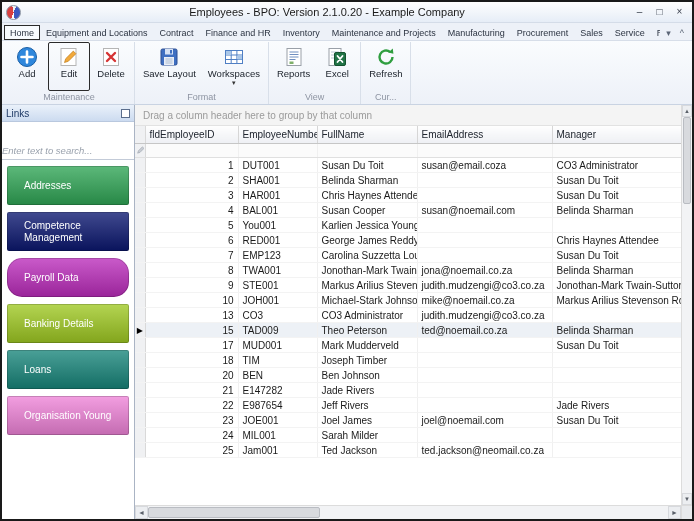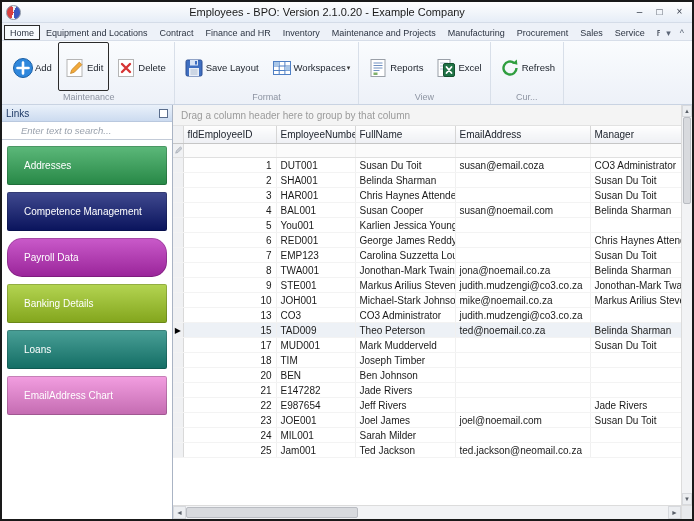--- a/index.html
+++ b/index.html
@@ -14,34 +14,34 @@
   
   .tabrow{flex:0 0 17px;display:flex;align-items:flex-end;background:#edf1f8;border-bottom:1px solid #d7dee9;padding:0 2px;}
   .tabs{display:flex;flex:1;align-items:flex-end;height:100%;overflow:hidden;}
   .tab{padding:2px 5px 1px;font-size:9px;color:#2c3442;white-space:nowrap;border:1px solid transparent;}
   .tab.active{background:#f8fbfe;border:1px solid #2b2b2b;}
   .tabrow-right{display:flex;gap:9px;align-items:center;font-size:9px;color:#5b6576;padding:0 6px 2px;}
   
   .ribbon{flex:0 0 62px;display:flex;background:linear-gradient(#fafcfe,#edf1f8);border-bottom:1px solid #c9d3e2;padding:1px 2px 0;}
   .rgroup{display:flex;flex-direction:column;border-right:1px solid #d8dfe9;padding:0 2px;}
   .rbtns{display:flex;flex:1;align-items:stretch;}
-  .rbtn{display:flex;flex-direction:row;align-items:center;justify-content:flex-start;gap:1px;padding:3px 5px 1px;min-width:30px;border:1px solid transparent;border-radius:2px;}
+  .rbtn{display:flex;flex-direction:column;align-items:center;justify-content:flex-start;gap:1px;padding:3px 5px 1px;min-width:30px;border:1px solid transparent;border-radius:2px;}
   .rbtn.selected{border-color:#2b2b2b;}
   .ricon{width:22px;height:22px;display:block;flex:0 0 22px;}
   .ricon svg{width:22px;height:22px;display:block;}
   .rlbl{font-size:9.5px;color:#20262f;text-align:center;line-height:10px;max-width:56px;}
   .rdrop{font-size:7px;color:#333;line-height:6px;}
   .rglabel{flex:0 0 13px;text-align:center;font-size:9px;color:#8d94a2;line-height:13px;white-space:nowrap;}
   
   .main{flex:1;display:flex;min-height:0;background:#fff;}
   
   .sidebar{flex:0 0 110px;display:flex;flex-direction:column;background:#fff;border-right:1px solid #aab4c4;box-sizing:border-box;}
   .side-head{flex:0 0 16px;background:linear-gradient(#eaf1fa,#ccdbf0);border-bottom:1px solid #b9c8de;display:flex;align-items:center;justify-content:space-between;padding:0 4px;font-size:10px;color:#1f3a66;}
   .pin{width:7px;height:7px;border:1px solid #5a6d8c;background:#fff;flex:0 0 auto;}
-  .search{flex:0 0 17px;border:0;border-bottom:1px solid #c3cbd8;font-size:9.5px;color:#333;padding:0 19px;font-family:inherit;outline:none;}
+  .search{flex:0 0 17px;border:0;border-bottom:1px solid #c3cbd8;font-size:9.5px;color:#333;padding:0 0;font-family:inherit;outline:none;margin-top:20px;}
   .search::placeholder{color:#9aa2ad;font-style:italic;}
   .side-items{flex:1;padding:6px 5px;display:flex;flex-direction:column;gap:7px;overflow:hidden;}
   .navbtn{flex:0 0 39px;border-radius:2px;color:#fff;font-size:10px;line-height:12px;display:flex;align-items:center;padding:0 17px;box-shadow:inset 0 0 0 1px rgba(0,0,0,.18);cursor:default;}
   
   .gridwrap{flex:1;display:flex;flex-direction:column;min-width:0;background:#fff;}
   .grouphint{flex:0 0 21px;background:#f4f4f4;color:#9b9b9b;font-size:10px;padding:5px 8px 0;border-bottom:1px solid #e2e2e2;box-sizing:border-box;}
   .gridbody{flex:1;overflow:hidden;background:#fff;}
   table.grid{border-collapse:collapse;table-layout:fixed;width:569px;}
   table.grid th{height:17px;background:linear-gradient(#fefefe,#eef0f4);border-right:1px solid #d6d6d6;border-bottom:1px solid #c6c6c6;font-weight:normal;font-size:10px;color:#20262f;text-align:left;padding:0 4px;overflow:hidden;white-space:nowrap;}
   table.grid td{height:14px;font-size:10px;color:#1a1a1a;padding:0 4px;border-right:1px solid #f0f0f0;border-bottom:1px solid #f3f3f3;overflow:hidden;white-space:nowrap;}
@@ -207,21 +207,21 @@
         <span>Links</span>
         <span class="pin"></span>
       </div>
       <input class="search" type="text" placeholder="Enter text to search..." style="">
       <div class="side-items">
           <div class="navbtn" style="background-image: linear-gradient(rgba(255, 255, 255, 0.22), rgba(0, 0, 0, 0.18)), linear-gradient(rgb(47, 165, 85), rgb(47, 165, 85));">Addresses</div>
           <div class="navbtn" style="background-image: linear-gradient(rgba(255, 255, 255, 0.22), rgba(0, 0, 0, 0.18)), linear-gradient(rgb(11, 23, 112), rgb(11, 23, 112));">Competence Management</div>
           <div class="navbtn" style="background-image: linear-gradient(rgba(255, 255, 255, 0.22), rgba(0, 0, 0, 0.18)), linear-gradient(rgb(187, 44, 187), rgb(187, 44, 187)); border-radius: 15px;">Payroll Data</div>
           <div class="navbtn" style="background-image: linear-gradient(rgba(255, 255, 255, 0.22), rgba(0, 0, 0, 0.18)), linear-gradient(rgb(159, 201, 34), rgb(159, 201, 34));">Banking Details</div>
           <div class="navbtn" style="background-image: linear-gradient(rgba(255, 255, 255, 0.22), rgba(0, 0, 0, 0.18)), linear-gradient(rgb(23, 133, 122), rgb(23, 133, 122));">Loans</div>
-          <div class="navbtn" style="background-image: linear-gradient(rgba(255, 255, 255, 0.22), rgba(0, 0, 0, 0.18)), linear-gradient(rgb(239, 131, 216), rgb(239, 131, 216));">EmailAddress Chart</div>
+          <div class="navbtn" style="background-image: linear-gradient(rgba(255, 255, 255, 0.22), rgba(0, 0, 0, 0.18)), linear-gradient(rgb(239, 131, 216), rgb(239, 131, 216));">Organisation Young</div>
         </div>
     </div>
 
     <div class="gridwrap">
       <div class="grouphint">Drag a column header here to group by that column</div>
       <div class="gridbody">
         <table class="grid">
           <colgroup>
             <col style="width:10px">
               <col style="width:93px">

